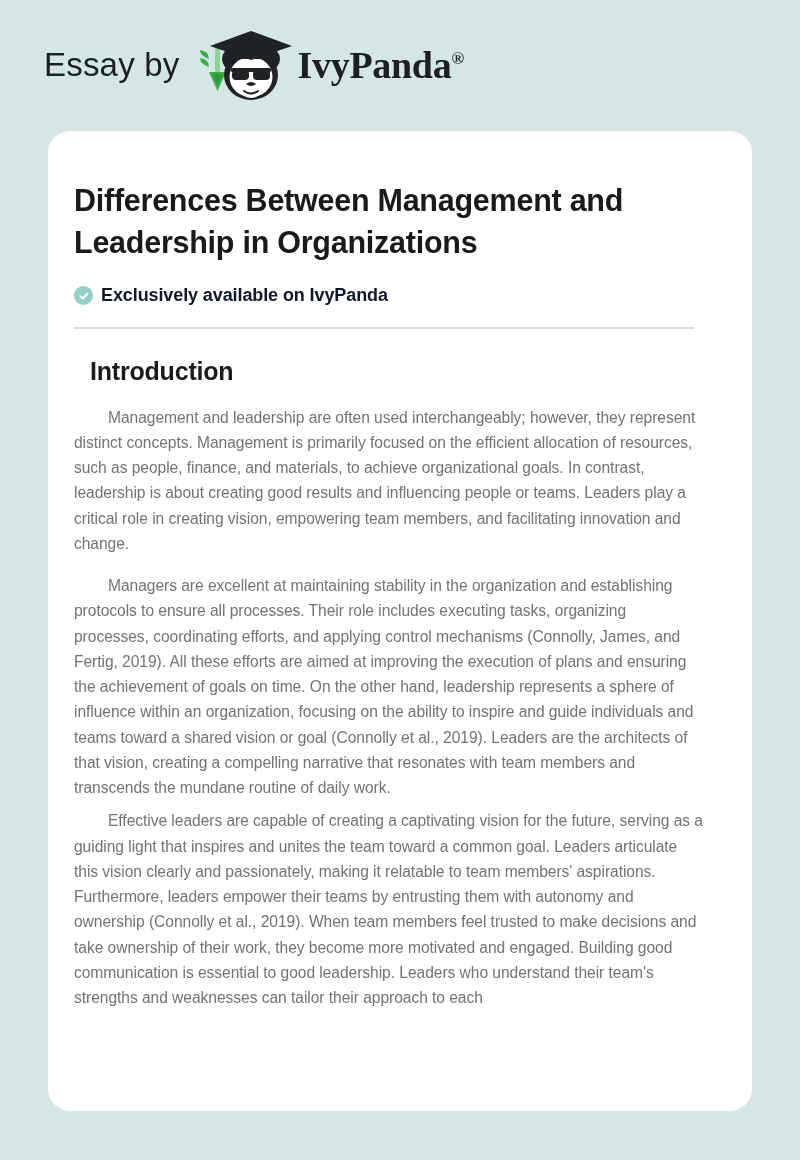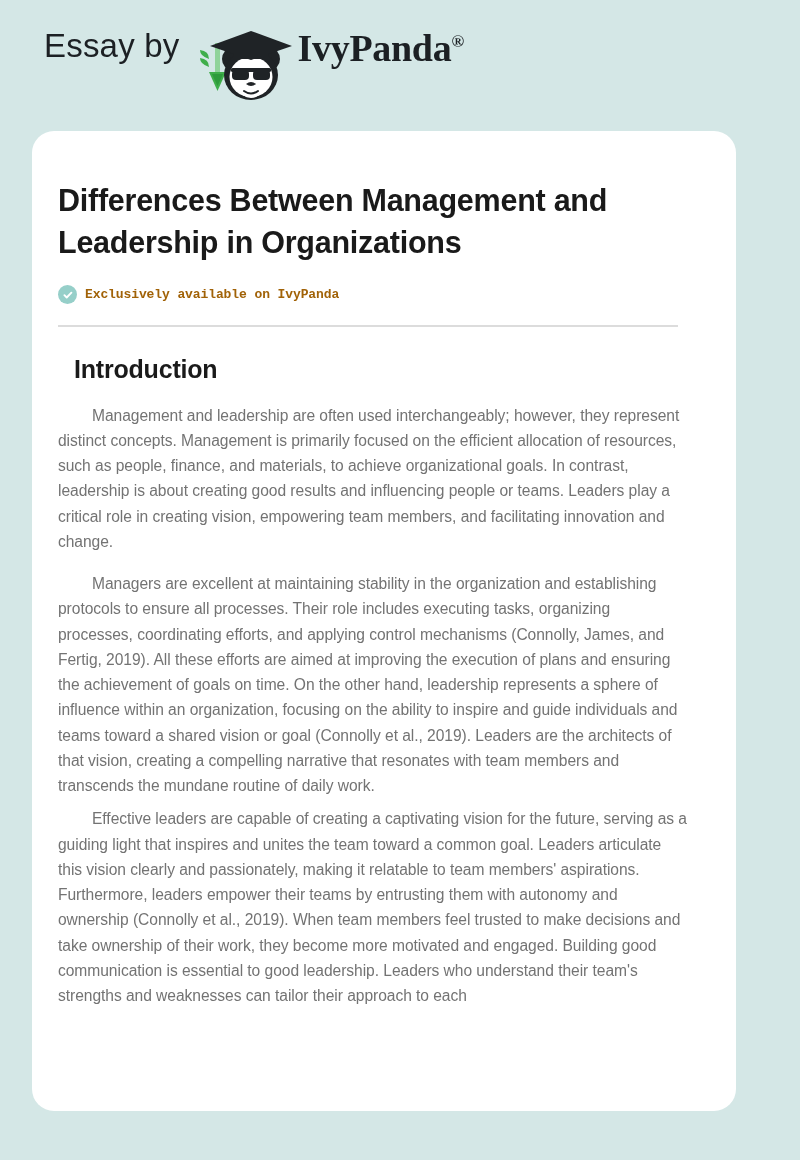--- a/index.html
+++ b/index.html
@@ -17,20 +17,21 @@
 
   
   .page-header {
     height: 131px;
     display: flex;
     align-items: center;
     padding-left: 44px;
   }
   .brand {
     display: flex;
+    align-items: center;
     gap: 0px;
   }
   .essay-by {
     font-size: 33px;
     color: #1c2024;
     letter-spacing: 0.2px;
     font-weight: 400;
     line-height: 1;
     padding-bottom: 3px;
   }
@@ -54,21 +55,21 @@
   }
   .wordmark .reg {
     font-size: 17px;
     vertical-align: super;
     font-weight: bold;
   }
 
   
   .doc-card {
     position: absolute;
-    left: 32px;
+    left: 48px;
     top: 131px;
     width: 704px;
     height: 980px;
     background: #ffffff;
     border-radius: 22px;
     padding: 30px 30px 0 26px;
     overflow: hidden;
   }
   .doc-inner {
     padding: 0 0 0 0;
@@ -95,25 +96,24 @@
     height: 19px;
     border-radius: 50%;
     background: #96cfc9;
     display: inline-flex;
     align-items: center;
     justify-content: center;
     flex: none;
   }
   .check-badge svg { display: block; }
   .exclusive-text {
-    font-size: 13px;
-    font-weight: bold;
-    color: #a16207;
+    font-size: 18px;
+    font-weight: bold;
+    color: #0f172a;
     letter-spacing: -0.1px;
-    font-family: Liberation Mono, monospace;
   }
 
   .divider {
     height: 2px;
     background: #dcdcdc;
     margin: 21px 28px 0 0;
     border: 0;
   }
 
   h2.section-heading {

